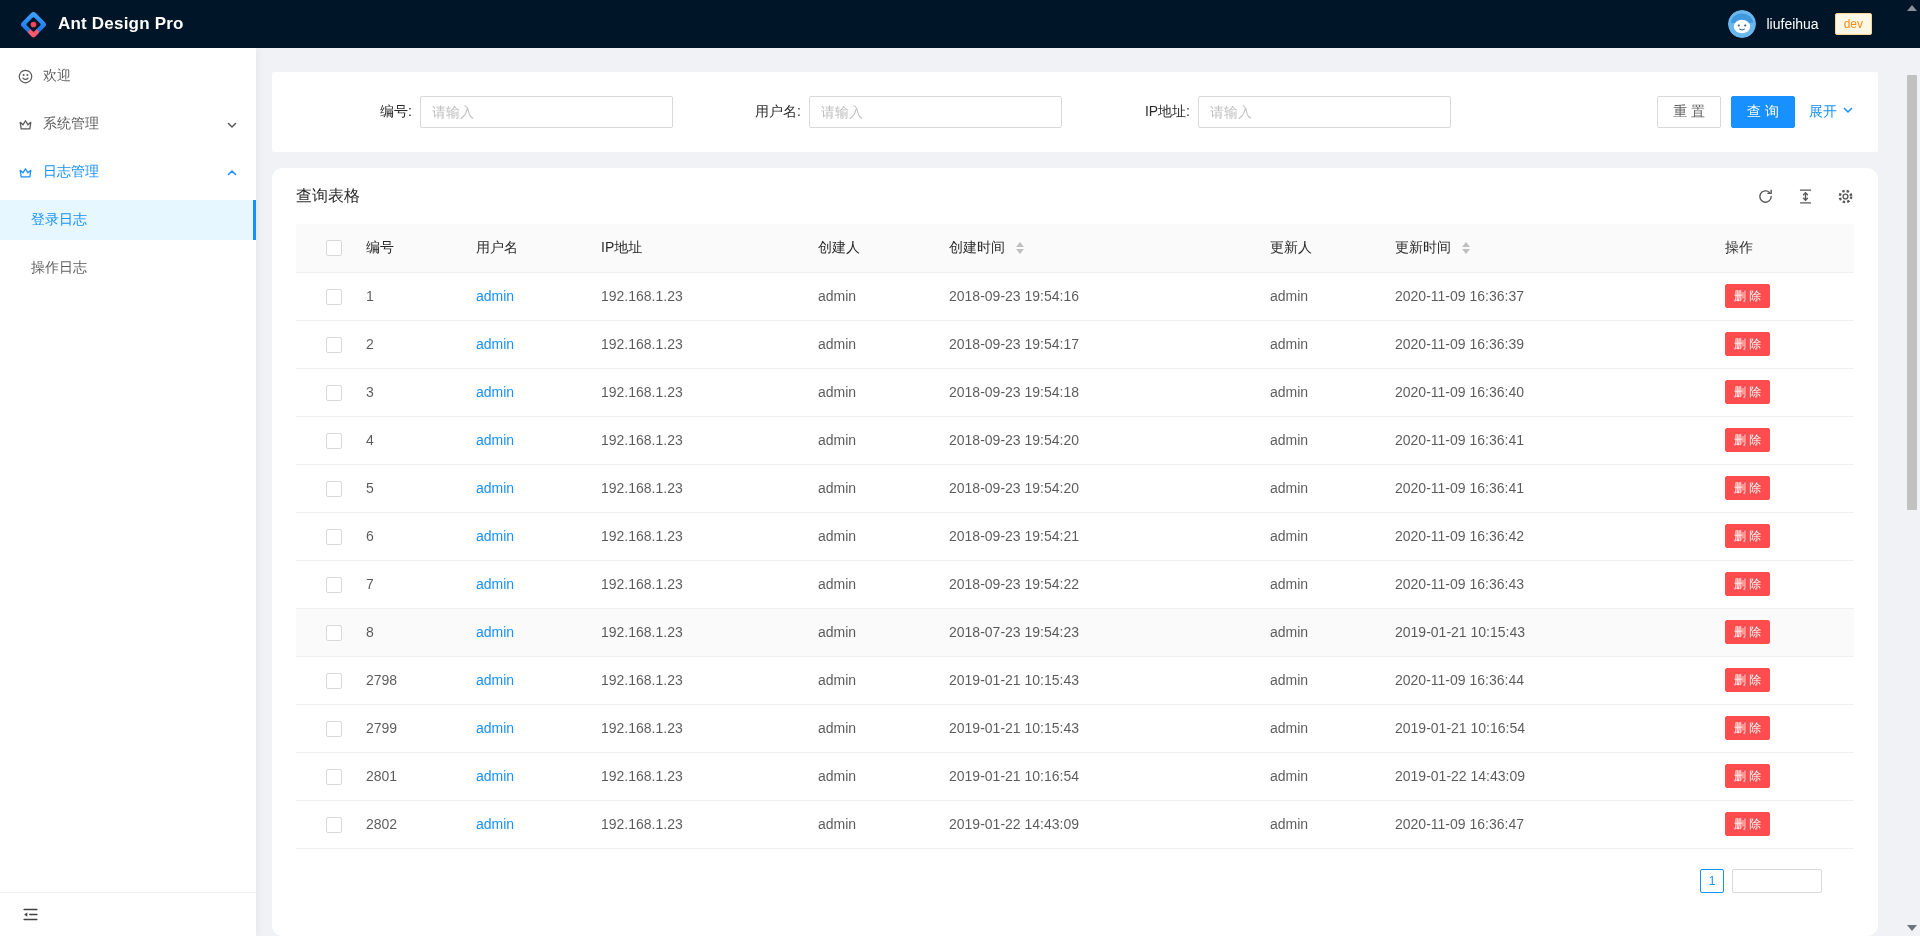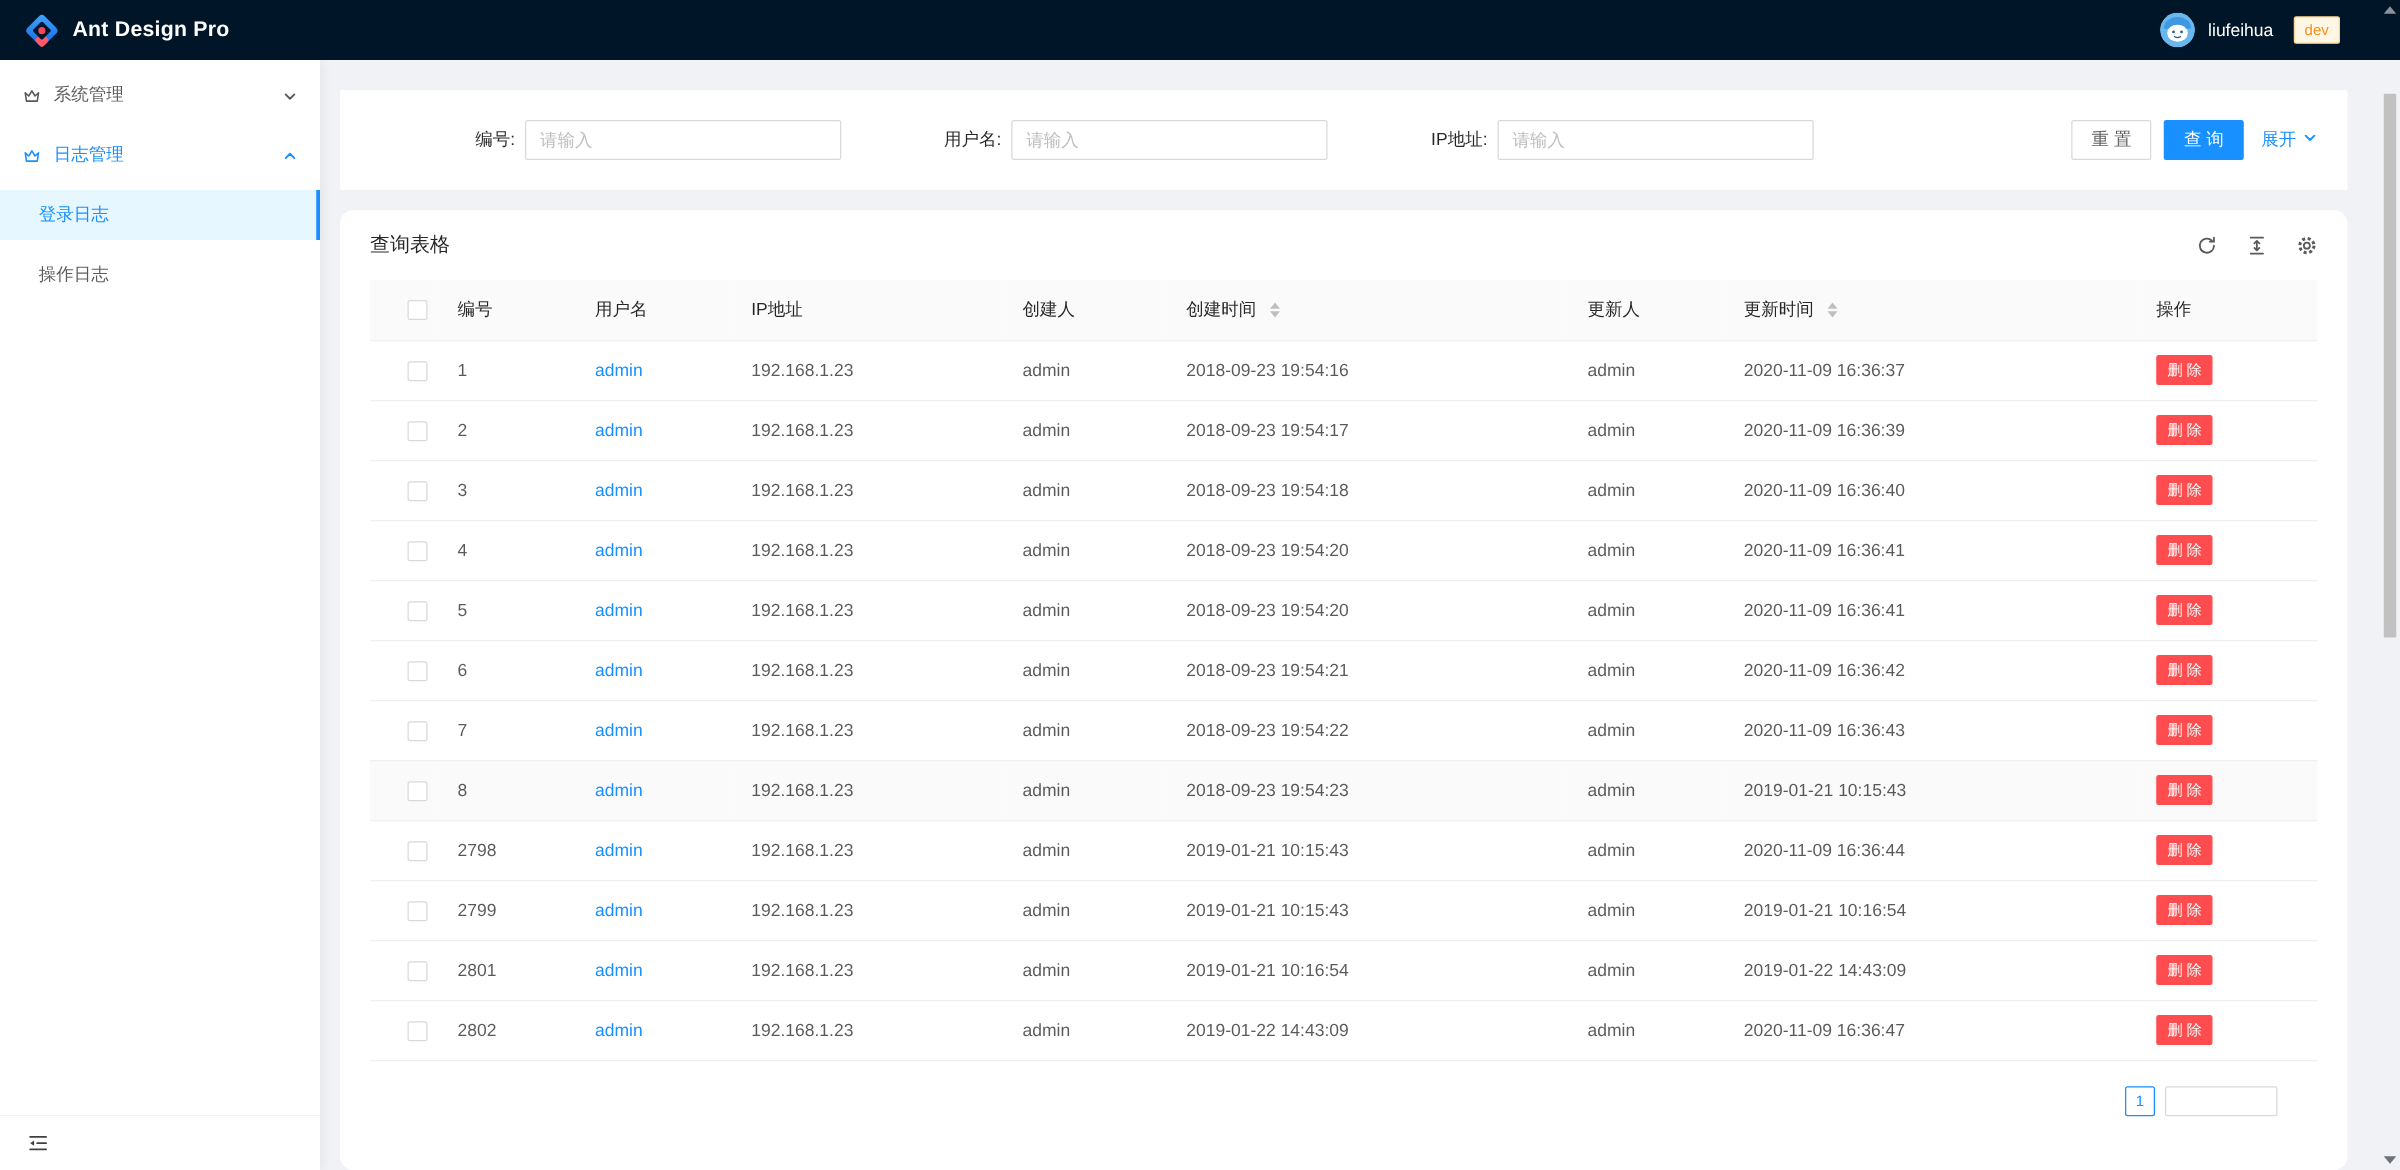--- a/index.html
+++ b/index.html
@@ -155,20 +155,31 @@
         <path d="M11.5 19.2q2.5 1.8 5 0" stroke="#2b5f8f" stroke-width="1" fill="none" stroke-linecap="round"></path>
       </svg>
     </span>
     <span class="user-name">liufeihua</span>
     <span class="dev-tag">dev</span>
   </div>
 </header>
 
 <aside class="sidebar">
   <nav class="menu">
+    <div class="menu-item">
+      <span class="mi-icon">
+        <svg viewBox="0 0 24 24" width="15" height="15" fill="none" stroke="currentColor" stroke-width="2" stroke-linecap="round">
+          <circle cx="12" cy="12" r="10"></circle>
+          <path d="M8 14.5s1.5 2 4 2 4-2 4-2"></path>
+          <circle cx="9" cy="9.5" r="0.6" fill="currentColor"></circle>
+          <circle cx="15" cy="9.5" r="0.6" fill="currentColor"></circle>
+        </svg>
+      </span>
+      <span>欢迎</span>
+    </div>
     <div class="menu-item">
       <span class="mi-icon">
         <svg viewBox="0 0 24 24" width="15" height="15" fill="none" stroke="currentColor" stroke-width="2" stroke-linejoin="round">
           <path d="M3.5 8.5l4.5 4 4-6.5 4 6.5 4.5-4-1.6 10.5H5.1z"></path>
         </svg>
       </span>
       <span>系统管理</span>
       <span class="chev">
         <svg viewBox="0 0 24 24" width="12" height="12" fill="none" stroke="currentColor" stroke-width="3" stroke-linecap="round" stroke-linejoin="round">
             <polyline points="5 9 12 16 19 9"></polyline>
@@ -380,21 +391,21 @@
     <td>2020-11-09 16:36:43</td>
     <td><button class="btn-del">删 除</button></td>
   </tr>
 
   <tr class="hovered">
     <td class="td-sel"><span class="checkbox"></span></td>
     <td>8</td>
     <td><a class="username">admin</a></td>
     <td>192.168.1.23</td>
     <td>admin</td>
-    <td>2018-09-23 19:54:23</td>
+    <td>2018-07-23 19:54:23</td>
     <td>admin</td>
     <td>2019-01-21 10:15:43</td>
     <td><button class="btn-del">删 除</button></td>
   </tr>
 
   <tr>
     <td class="td-sel"><span class="checkbox"></span></td>
     <td>2798</td>
     <td><a class="username">admin</a></td>
     <td>192.168.1.23</td>

